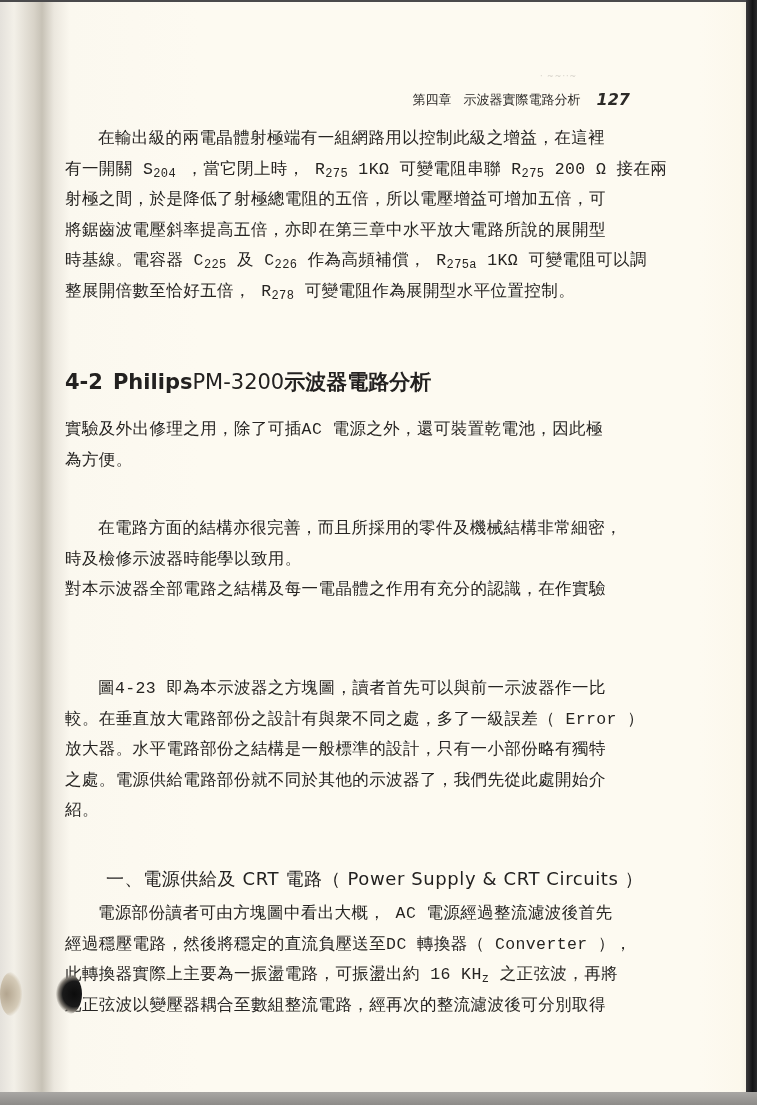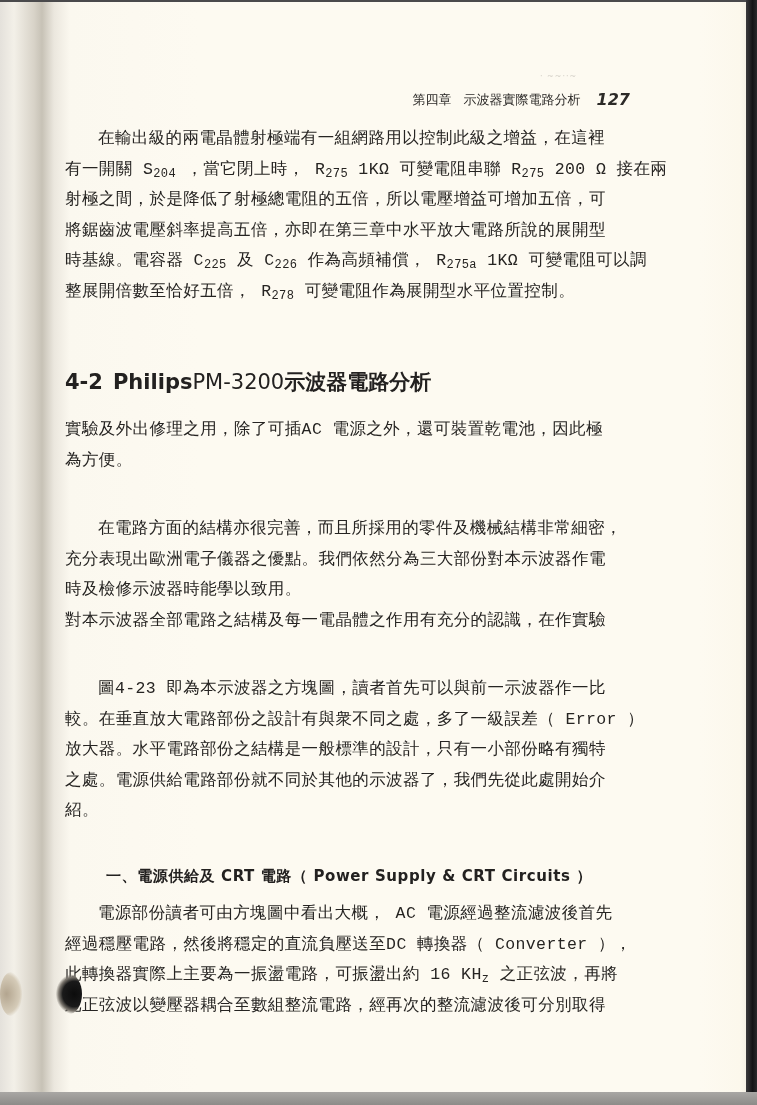--- a/index.html
+++ b/index.html
@@ -137,22 +137,22 @@
     white-space: nowrap;
   }
   .section-heading .num { margin-right: 10px; }
   .section-heading .brand { font-weight: bold; }
   .section-heading .model { font-weight: normal; }
   .sub-heading {
     position: absolute;
     left: 106px;
     top: 865px;
     font-family: "DejaVu Sans", sans-serif;
-    font-weight: bold;
-    font-size: 15px;
+    font-weight: normal;
+    font-size: 18px;
     color: #232120;
     white-space: nowrap;
     letter-spacing: 0.6px;
   }
 </style>
 </head>
 <body>
 
 <div class="scan">
   <div class="page">
@@ -195,21 +195,20 @@
     <div class="body-text" style="top:413px;">
       <p class="para">
         <span class="line">實驗及外出修理之用，除了可插AC  電源之外，還可裝置乾電池，因此極</span>
         <span class="line">為方便。</span>
       </p>
     </div>
 
     <div class="body-text" style="top:512px;">
       <p class="para">
         <span class="line indent">在電路方面的結構亦很完善，而且所採用的零件及機械結構非常細密，</span>
-        <span class="line">充分表現出歐洲電子儀器之優點。我們依然分為三大部份對本示波器作電</span>
         <span class="line">時及檢修示波器時能學以致用。</span>
         <span class="line">對本示波器全部電路之結構及每一電晶體之作用有充分的認識，在作實驗</span>
       </p>
     </div>
 
     <div class="body-text" style="top:672px;">
       <p class="para">
         <span class="line indent">圖4-23 即為本示波器之方塊圖，讀者首先可以與前一示波器作一比</span>
         <span class="line">較。在垂直放大電路部份之設計有與衆不同之處，多了一級誤差（ Error ）</span>
         <span class="line">放大器。水平電路部份之結構是一般標準的設計，只有一小部份略有獨特</span>

